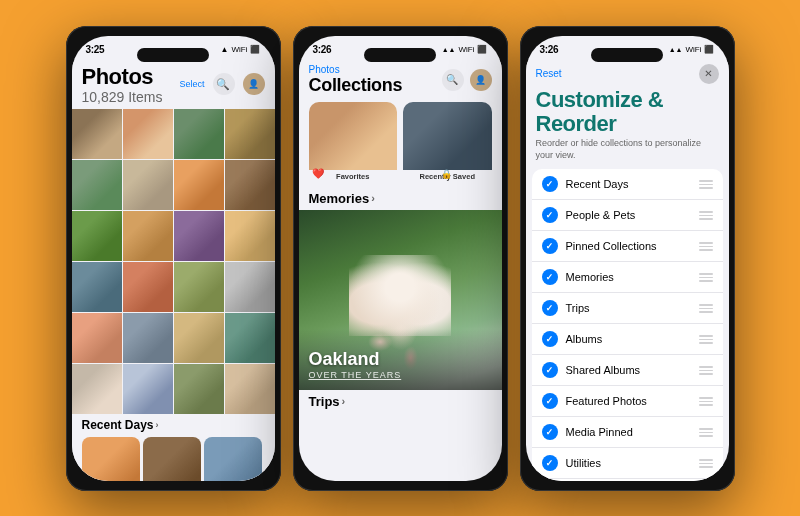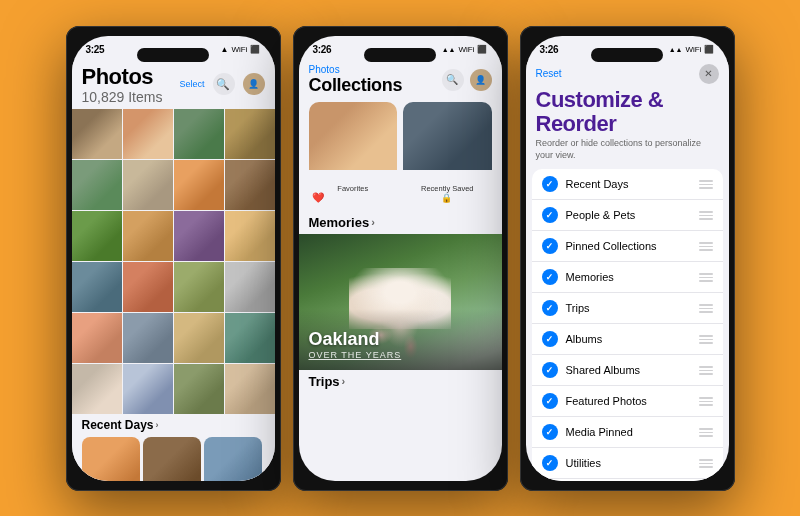--- a/index.html
+++ b/index.html
@@ -17,21 +17,21 @@
     .phones-container {
       display: flex;
       gap: 12px;
       align-items: center;
       justify-content: center;
     }
 
     
     .phone {
       background: #111;
-      border-radius: 13px;
+      border-radius: 20px;
       position: relative;
       overflow: hidden;
       box-shadow: 0 20px 60px rgba(0,0,0,0.5), inset 0 0 0 1px #333;
     }
 
     .phone-1 {
       width: 215px;
       height: 465px;
     }
 
@@ -273,40 +273,40 @@
     .pt-favorites { background: linear-gradient(135deg, #C8956A 30%, #E8C090 70%); }
     .pt-recently { background: linear-gradient(135deg, #5A6B7A 30%, #3A4B5A 70%); }
     .pt-map {
       background: linear-gradient(135deg, #8BC87A 30%, #5A9A4A 70%);
       position: relative;
     }
 
     .pinned-name {
       font-size: 7.5px;
       color: #333;
-      font-weight: 400;
+      font-weight: 700;
       text-align: center;
-      padding: 14px 0;
+      padding: 2px 0;
       background: #f2f2f7;
     }
 
     .memories-header {
       padding: 2px 10px 4px;
       font-size: 13px;
       font-weight: 600;
       color: #000;
       background: #f2f2f7;
       display: flex;
       align-items: center;
       gap: 2px;
     }
 
     .memories-large-img {
       width: 100%;
-      height: 136px;
+      height: 180px;
       background: linear-gradient(160deg, #2A4A2A 0%, #4A7A3A 30%, #6A9A5A 50%, #8AB88A 70%, #CCDACC 90%);
       position: relative;
       overflow: hidden;
     }
 
     .memories-overlay {
       position: absolute;
       bottom: 0;
       left: 0;
       right: 0;
@@ -380,21 +380,21 @@
       display: flex;
       align-items: center;
       justify-content: center;
       font-size: 10px;
       color: #555;
     }
 
     .customize-title {
       font-size: 22px;
       font-weight: 700;
-      color: #4c1d95;
+      color: #0f766e;
       padding: 0 10px 2px;
       letter-spacing: -0.5px;
       line-height: 1.1;
     }
 
     .customize-sub {
       font-size: 9px;
       color: #666;
       padding: 0 10px 6px;
       line-height: 1.3;

